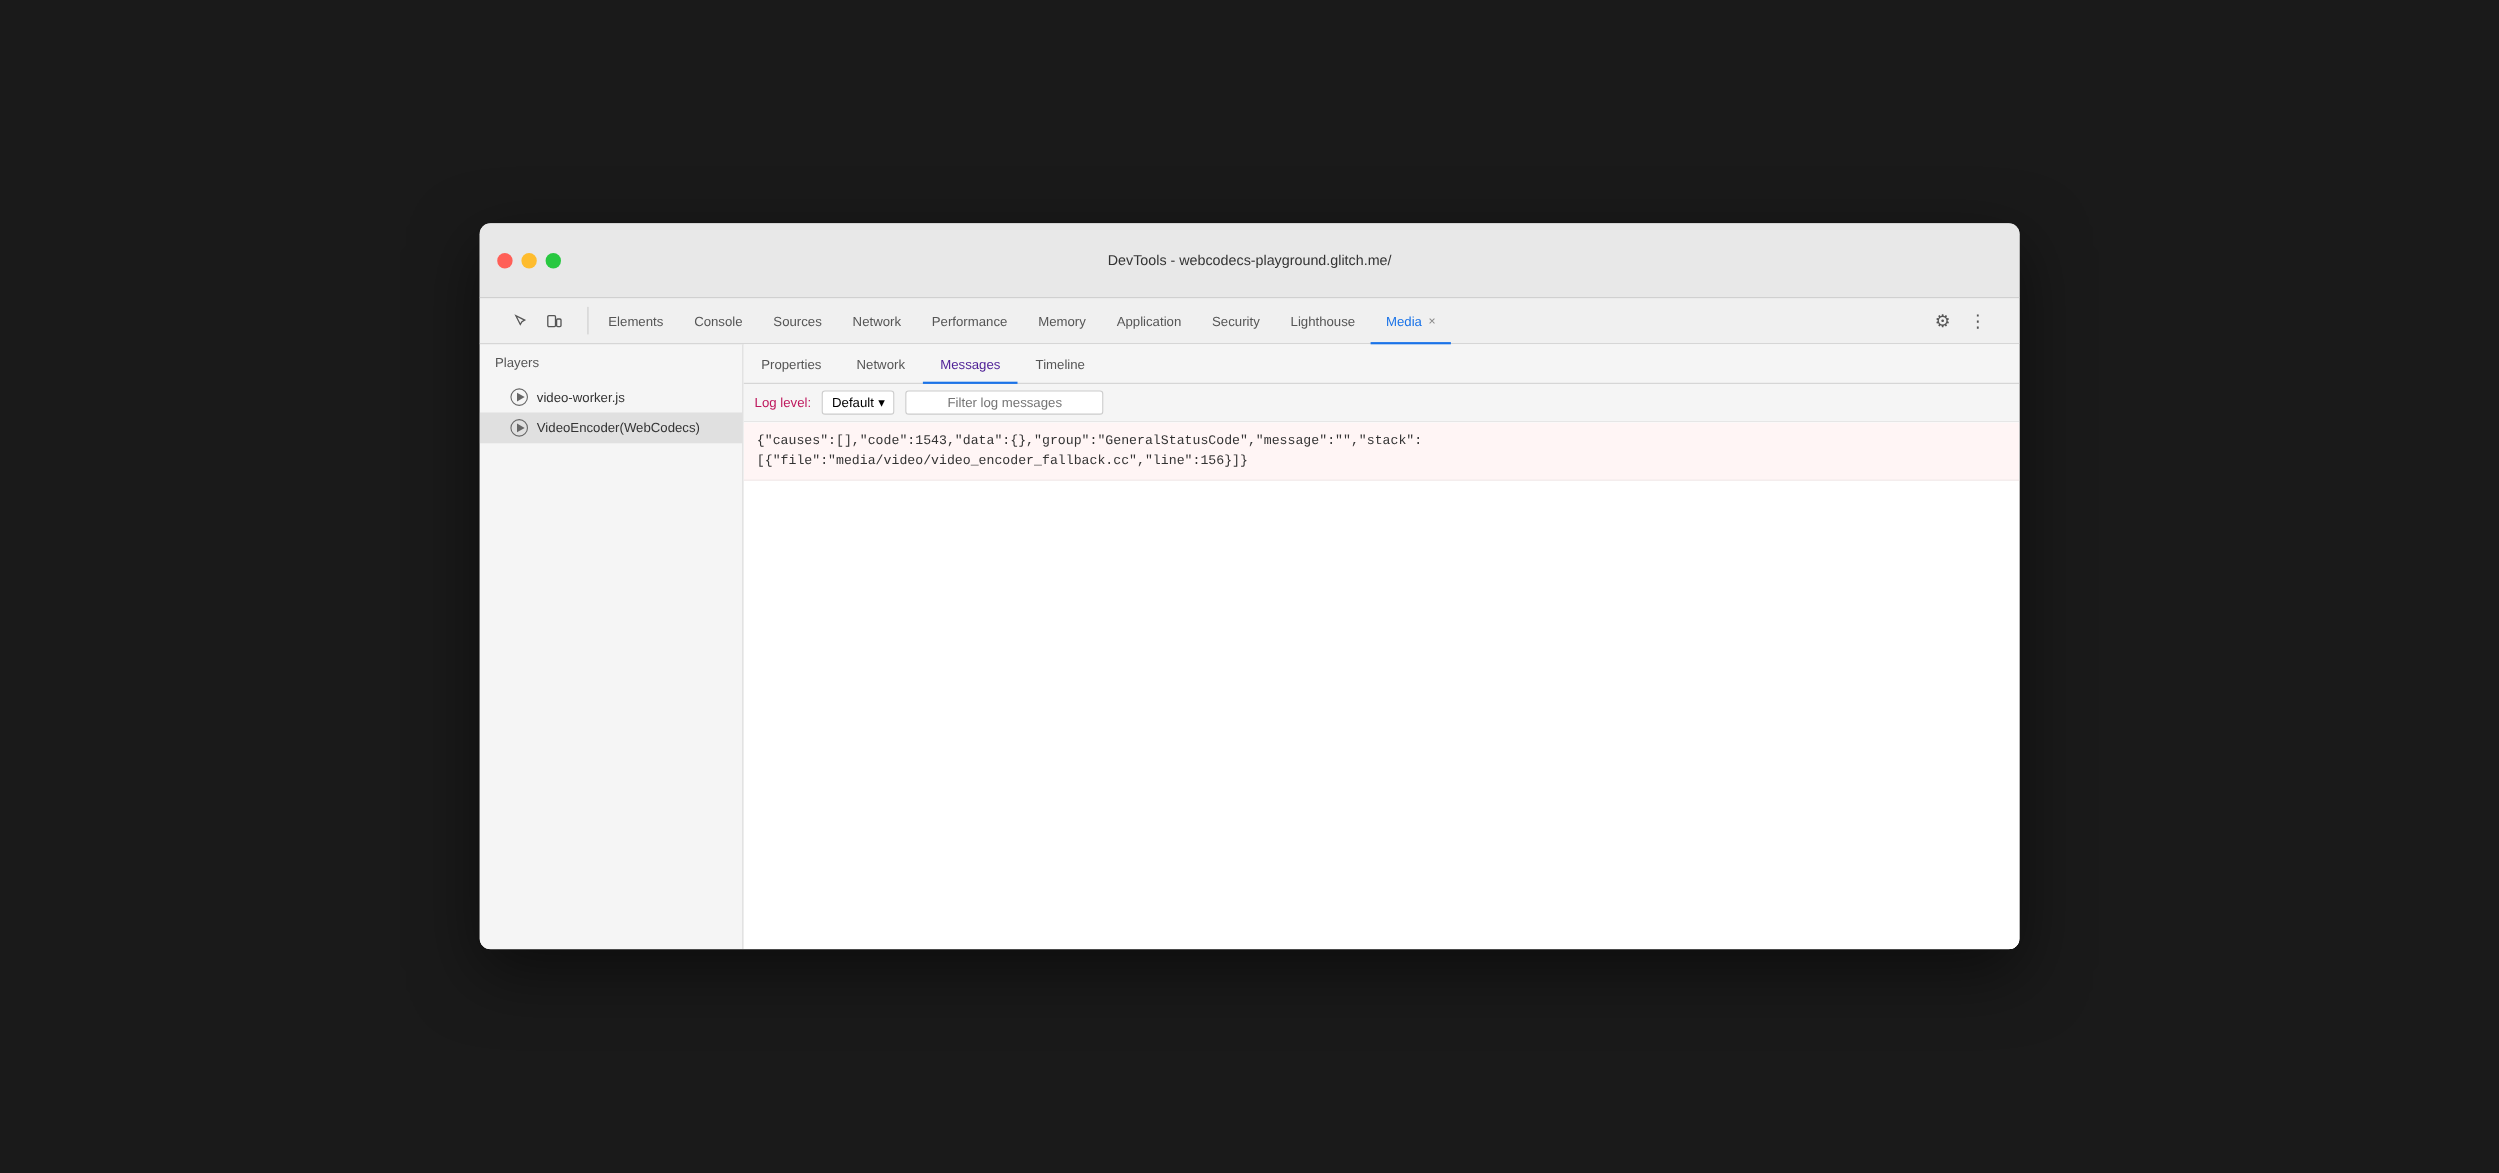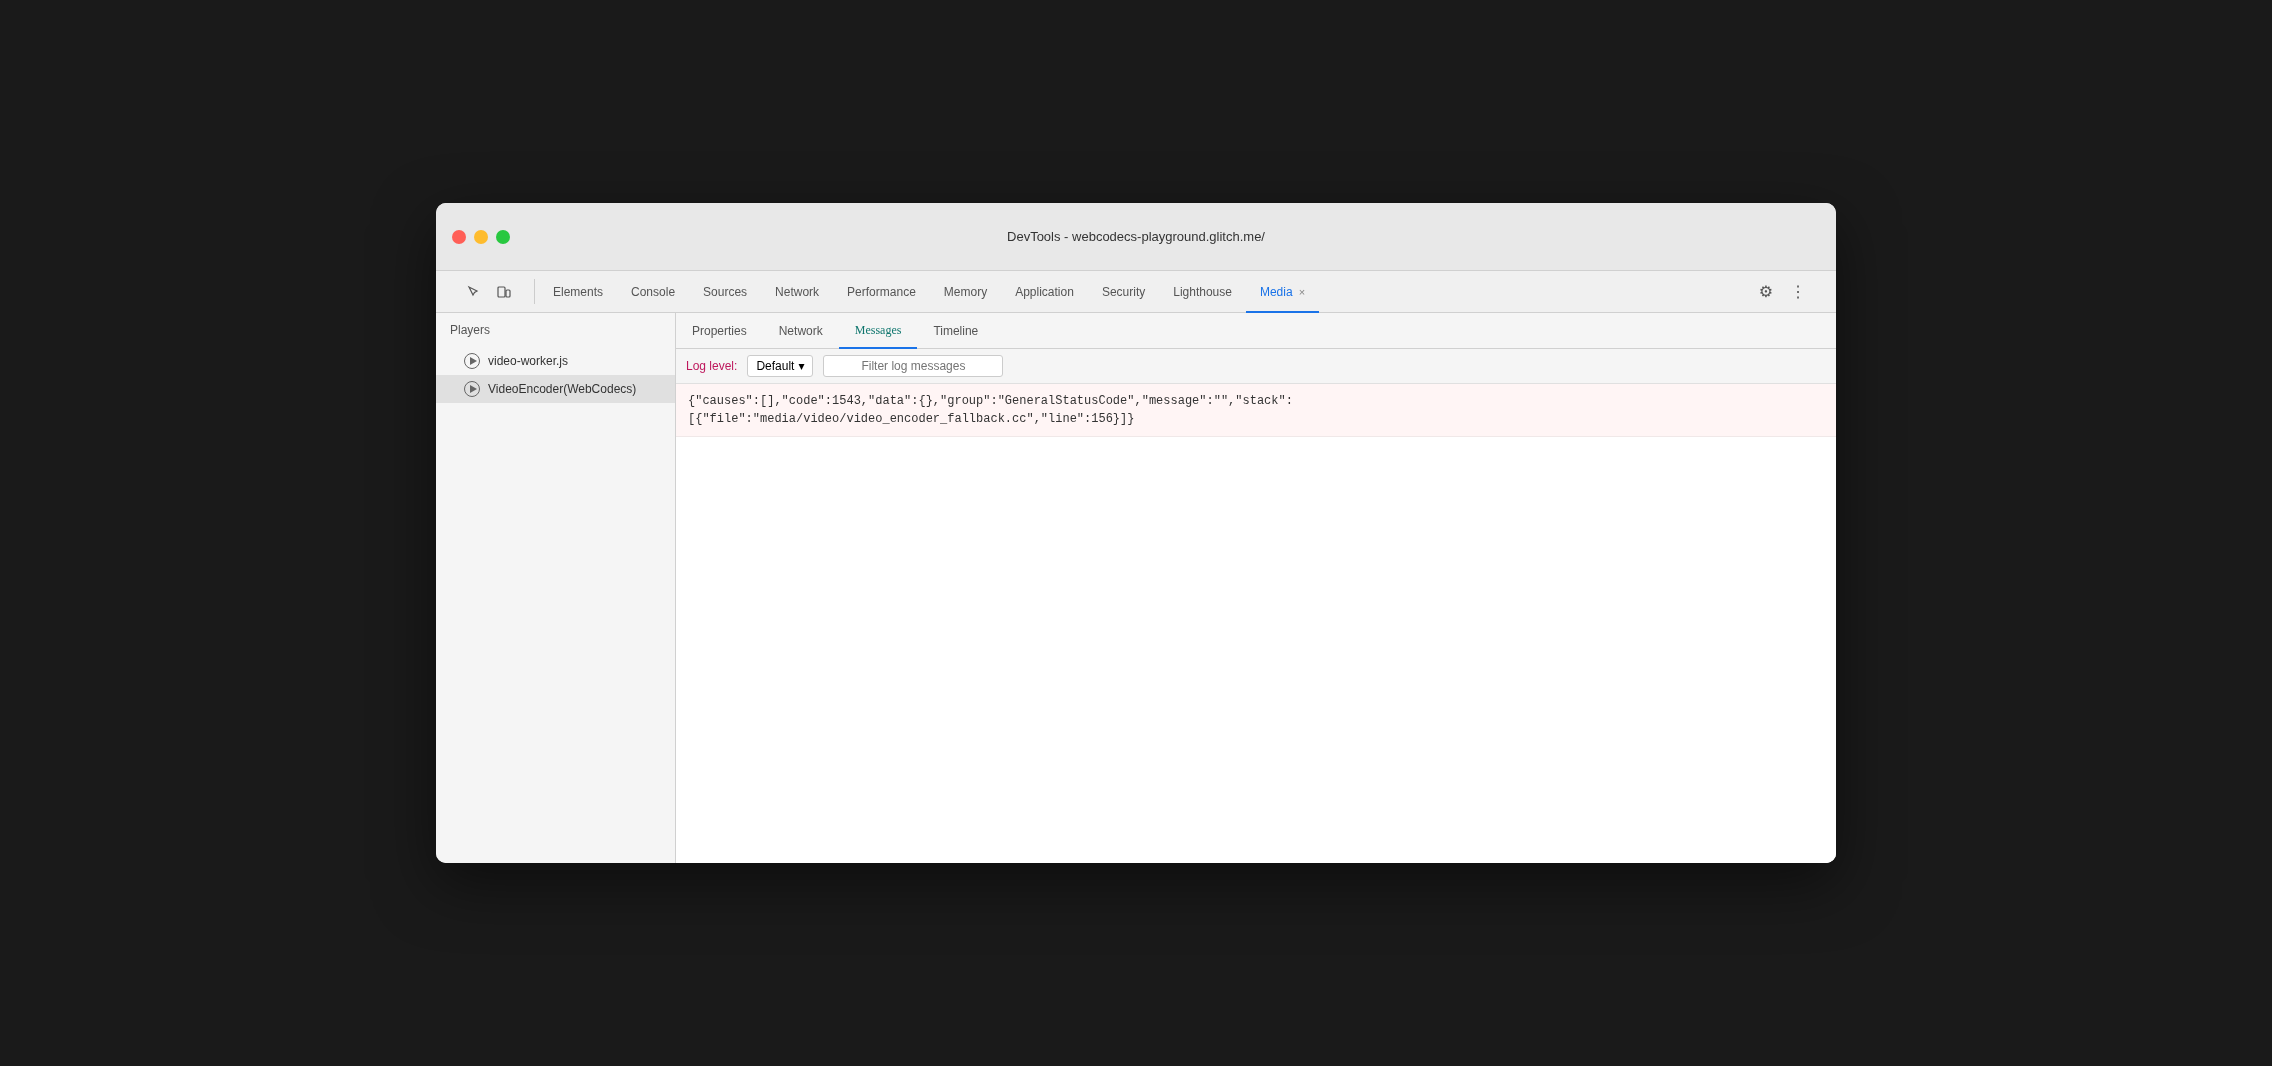--- a/index.html
+++ b/index.html
@@ -232,23 +232,22 @@
       align-items: center;
       font-size: 12px;
       color: #555;
       cursor: pointer;
       border-bottom: 2px solid transparent;
       position: relative;
       top: 1px;
     }
 
     .sub-tab.active {
-      color: #0f766e;
+      color: #4c1d95;
       border-bottom: 2px solid #1a73e8;
-      font-family: Liberation Serif, serif;
     }
 
     
     .filter-bar {
       display: flex;
       align-items: center;
       padding: 6px 10px;
       gap: 10px;
       border-bottom: 1px solid #e0e0e0;
       background: #f5f5f5;

